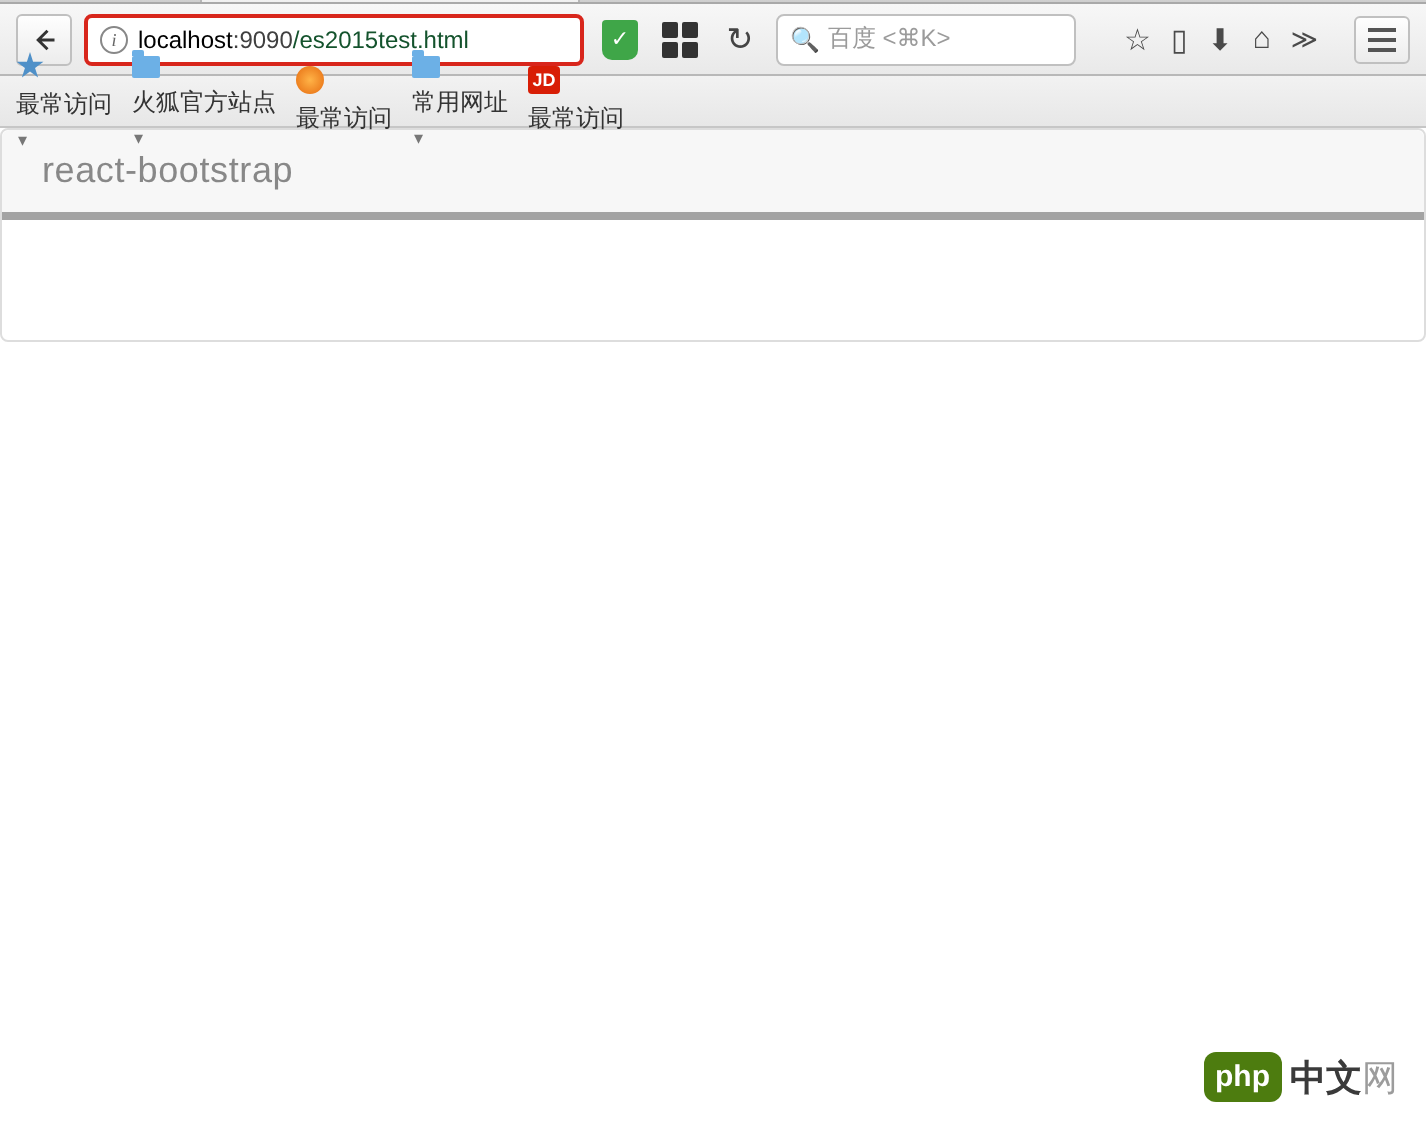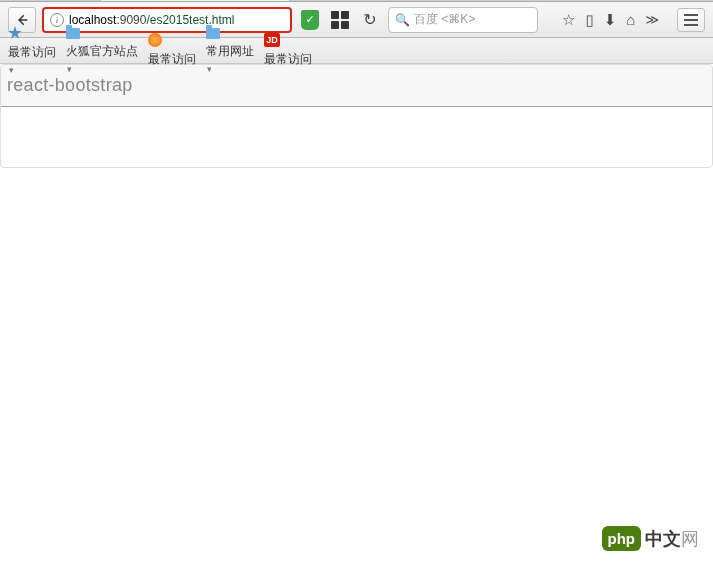--- a/index.html
+++ b/index.html
@@ -37,21 +37,21 @@
     .bk-item { display:flex; align-items:flex-start; gap:4px;flex-direction:column;}
     .bk-folder { width:14px; height:11px; background:#6cb0e6; border-radius:1px; position:relative;}
     .bk-folder::before{content:''; position:absolute; top:-3px; left:0; width:6px; height:3px; background:#6cb0e6; border-radius:1px 1px 0 0;}
     .bk-star { width:14px; height:14px; background:#4f90c8; clip-path: polygon(50% 0,61% 35%,98% 35%,68% 57%,79% 91%,50% 70%,21% 91%,32% 57%,2% 35%,39% 35%);}
     .bk-ff { width:14px; height:14px; border-radius:50%; background: radial-gradient(#ffb347,#e66b10);}
     .bk-jd { width:16px; height:14px; background:#d81e06; color:#fff; font-size:9px; font-weight:bold; display:flex; align-items:center; justify-content:center; border-radius:2px;}
     .bk-drop{ font-size:9px; color:#777; margin-left:1px;}
 
     .content { padding: 0; }
     .panel { border: 1px solid #ddd; border-radius: 4px; margin: 0; }
-    .panel-head { padding: 10px 6px; background:#f7f7f7; border-bottom:1px solid #a3a3a3; color:#888; font-size:18px; font-weight: 400; letter-spacing: .3px; border-radius:4px 4px 0 0;}
+    .panel-head { padding: 10px 20px; background:#f7f7f7; border-bottom:4px solid #a3a3a3; color:#888; font-size:18px; font-weight: 400; letter-spacing: .3px; border-radius:4px 4px 0 0;}
     .content-region{ height: 60px; }
 
     .watermark { position:absolute; right:14px; bottom:10px; display:flex; align-items:center; gap:4px;}
     .wm-badge{ background:#4d7c0f; color:#fff; font-weight:bold; padding:4px 6px; border-radius:6px; font-size:15px;}
     .wm-text{ color:#3a3a3a; font-weight:600; font-size:18px;}
     .wm-text .dim{ color:#9c9c9c; font-weight:500;}
   </style>
 </head>
 <body>
 

